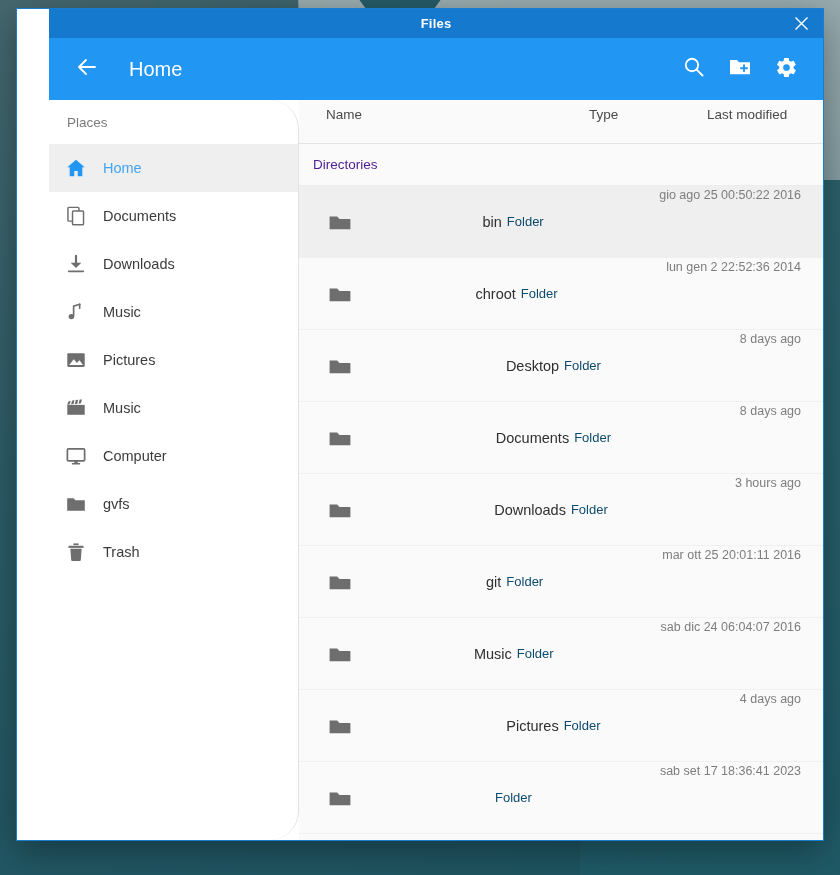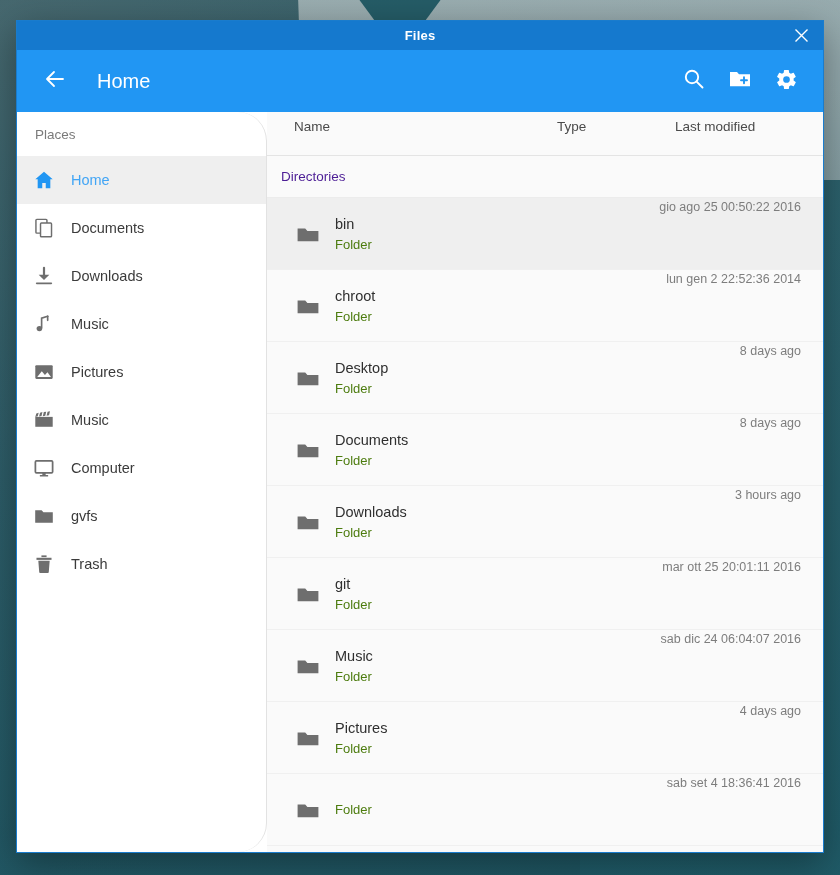--- a/index.html
+++ b/index.html
@@ -48,29 +48,30 @@
     position: absolute;
     inset: 0;
     background: linear-gradient(160deg, rgba(60,95,101,0.25) 0%, rgba(25,78,90,0.35) 100%);
     pointer-events: none;
   }
 
   
   #window {
     position: absolute;
     left: 16px;
-    top: 20px;
+    top: 8px;
     width: 808px;
     height: 833px;
     background: #ffffff;
     border: 1px solid #1a7ccd;
     box-shadow: 0 10px 34px rgba(0,0,0,0.35);
     display: flex;
     flex-direction: column;
     overflow: hidden;
+    padding-left: 32px;
   }
 
   #titlebar {
     height: 29px;
     flex: 0 0 29px;
     background: #1579ce;
     position: relative;
     display: flex;
     align-items: center;
     justify-content: center;
@@ -220,34 +221,34 @@
     width: 54px;
     flex: 0 0 54px;
     display: flex;
     align-items: center;
     justify-content: center;
   }
   .row-text {
     flex: 1 1 auto;
     min-width: 0;
     display: flex;
-    flex-direction: column;
+    flex-direction: row;
     justify-content: center;
     gap: 5px;
   }
   .row-name {
     font-size: 14.5px;
     color: #2f2f2f;
     white-space: nowrap;
     overflow: hidden;
     text-overflow: ellipsis;
   }
   .row-type {
     font-size: 13px;
-    color: #4d7c0f;
+    color: #0c4a6e;
   }
   .row-mod {
     flex: 0 0 auto;
     font-size: 12.5px;
     color: #7d7d7d;
     white-space: nowrap;
     align-self: flex-start;
     margin-top: 2px;
   }
 </style>
@@ -508,21 +509,21 @@
               </div>
               <div class="file-row">
                 <span class="row-ico">
                   <svg width="26" height="26" viewBox="0 0 26 26">
                     <path d="M2.6 7.4 h7.6 l2.2 2.5 h11.0 v10.4 H2.6 Z" fill="#6e6e6e"></path>
                   </svg>
                 </span>
                 <div class="row-text">
                   <div class="row-type">Folder</div>
                 </div>
-                <div class="row-mod">sab set 4 18:36:41 2016</div>
+                <div class="row-mod">sab set 17 18:36:41 2023</div>
               </div>
             </div>
         </div>
       </div>
 
     </div>
   </div>
 </div>
 
 </body></html>

